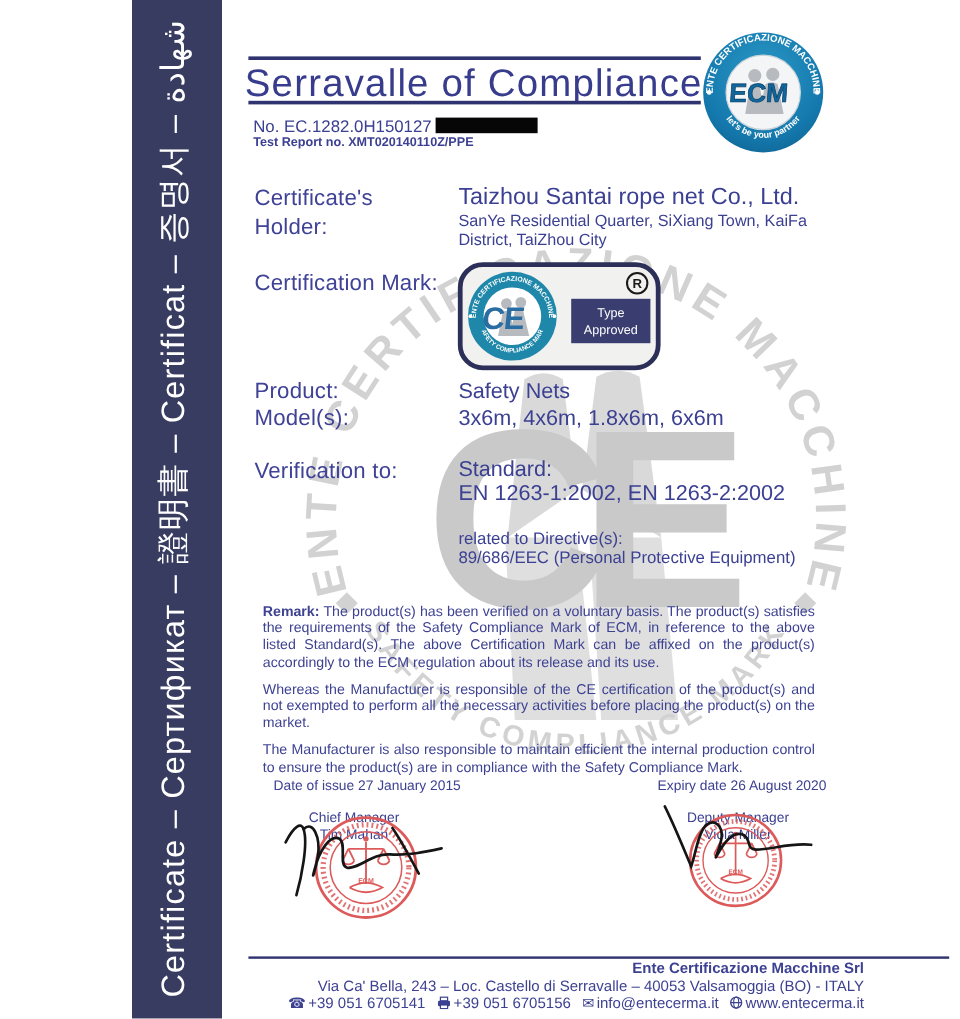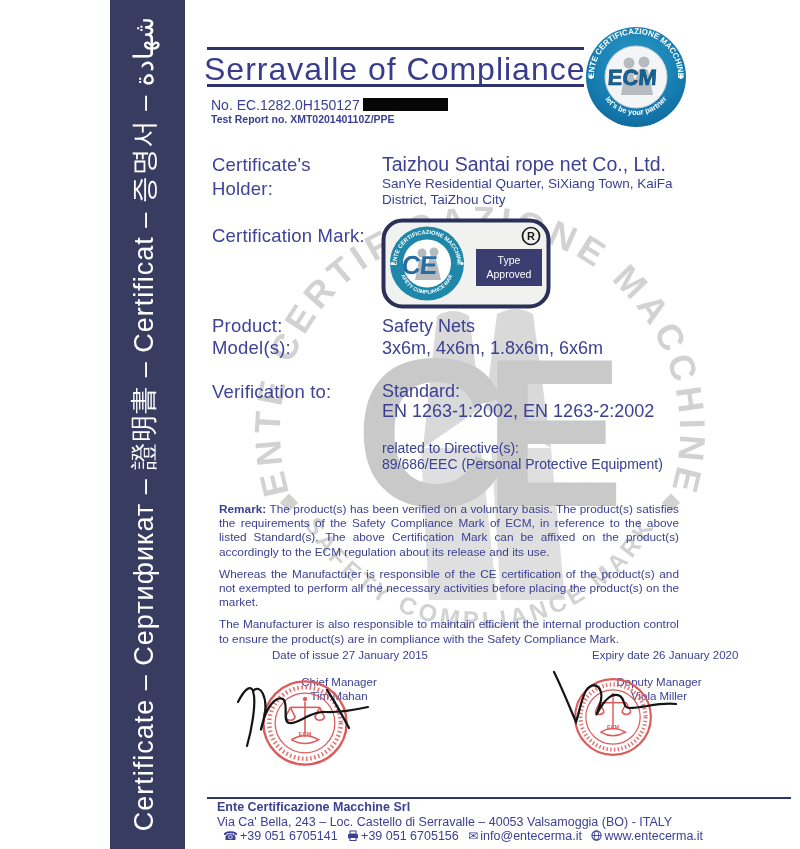--- a/index.html
+++ b/index.html
@@ -24,25 +24,25 @@
   .val-sm{color:#3c4092;font-size:13.5px;line-height:15.5px;}
   .val-md{color:#3c4092;font-size:18px;text-align:right;}
   .val-xs{color:#3c4092;font-size:14px;line-height:16px;}
   
   #remark{left:211px;top:494px;width:476px;color:#3d4192;font-size:11.8px;line-height:14.2px;}
   #remark p{margin:8px;}
   #remark .just{text-align:justify;}
   #remark b{font-weight:bold;}
   .link{font-weight:bold;text-decoration:underline;cursor:pointer;}
   
-  .small-blue{color:#3d4192;font-size:11.5px;line-height:14px;margin-left:44px;}
+  .small-blue{color:#3d4192;font-size:11.5px;line-height:14px;}
   .sig-block{text-align:center;}
   
-  #footer{left:185px;top:800px;width:535px;text-align:left;color:#3d4192;font-size:12.5px;
-    line-height:14.5px;padding-left:32px;}
+  #footer{left:185px;top:800px;width:535px;text-align:right;color:#3d4192;font-size:12.5px;
+    line-height:14.5px;}
   #footer .company{font-weight:bold;}
   .ficon{font-size:12px;margin:0 2px 0 6px;}
   svg{display:block;}
 </style>
 </head>
 <body>
 
 <div id="page">
 
   <svg class="abs" style="left:185px;top:148px;" width="610" height="570" viewBox="0 0 610 570">
@@ -175,21 +175,21 @@
   <div class="abs val-xs" style="left:382px;top:456px;">89/686/EEC (Personal Protective Equipment)</div>
 
   <div class="abs" id="remark">
     <p class="just"><b>Remark:</b>
       <span>The product(s) has been verified on a voluntary basis. The product(s) satisfies the requirements of the Safety Compliance Mark of ECM, in reference to the above listed Standard(s). The above Certification Mark can be affixed on the product(s) accordingly to the ECM regulation about its release and its use.</span></p>
     <p class="just">Whereas the Manufacturer is responsible of the CE certification of the product(s) and not exempted to perform all the necessary activities before placing the product(s) on the market.</p>
     <p class="just">The Manufacturer is also responsible to maintain efficient the internal production control to ensure the product(s) are in compliance with the Safety Compliance Mark.</p>
   </div>
 
   <div class="abs small-blue" style="left:228px;top:648px;">Date of issue 27 January 2015</div>
-  <div class="abs small-blue" style="left:548px;top:648px;">Expiry date 26 January 2020</div>
+  <div class="abs small-blue" style="left:548px;top:648px;">Expiry date 26 August 2020</div>
 
   <div class="abs small-blue sig-block" style="left:225px;top:675px;width:140px;">
     <div>Chief Manager</div>
     <div>Tim Mahan</div>
   </div>
   <div class="abs small-blue sig-block" style="left:545px;top:675px;width:140px;">
     <div>Deputy Manager</div>
     <div>Viola Miller</div>
   </div>
 

